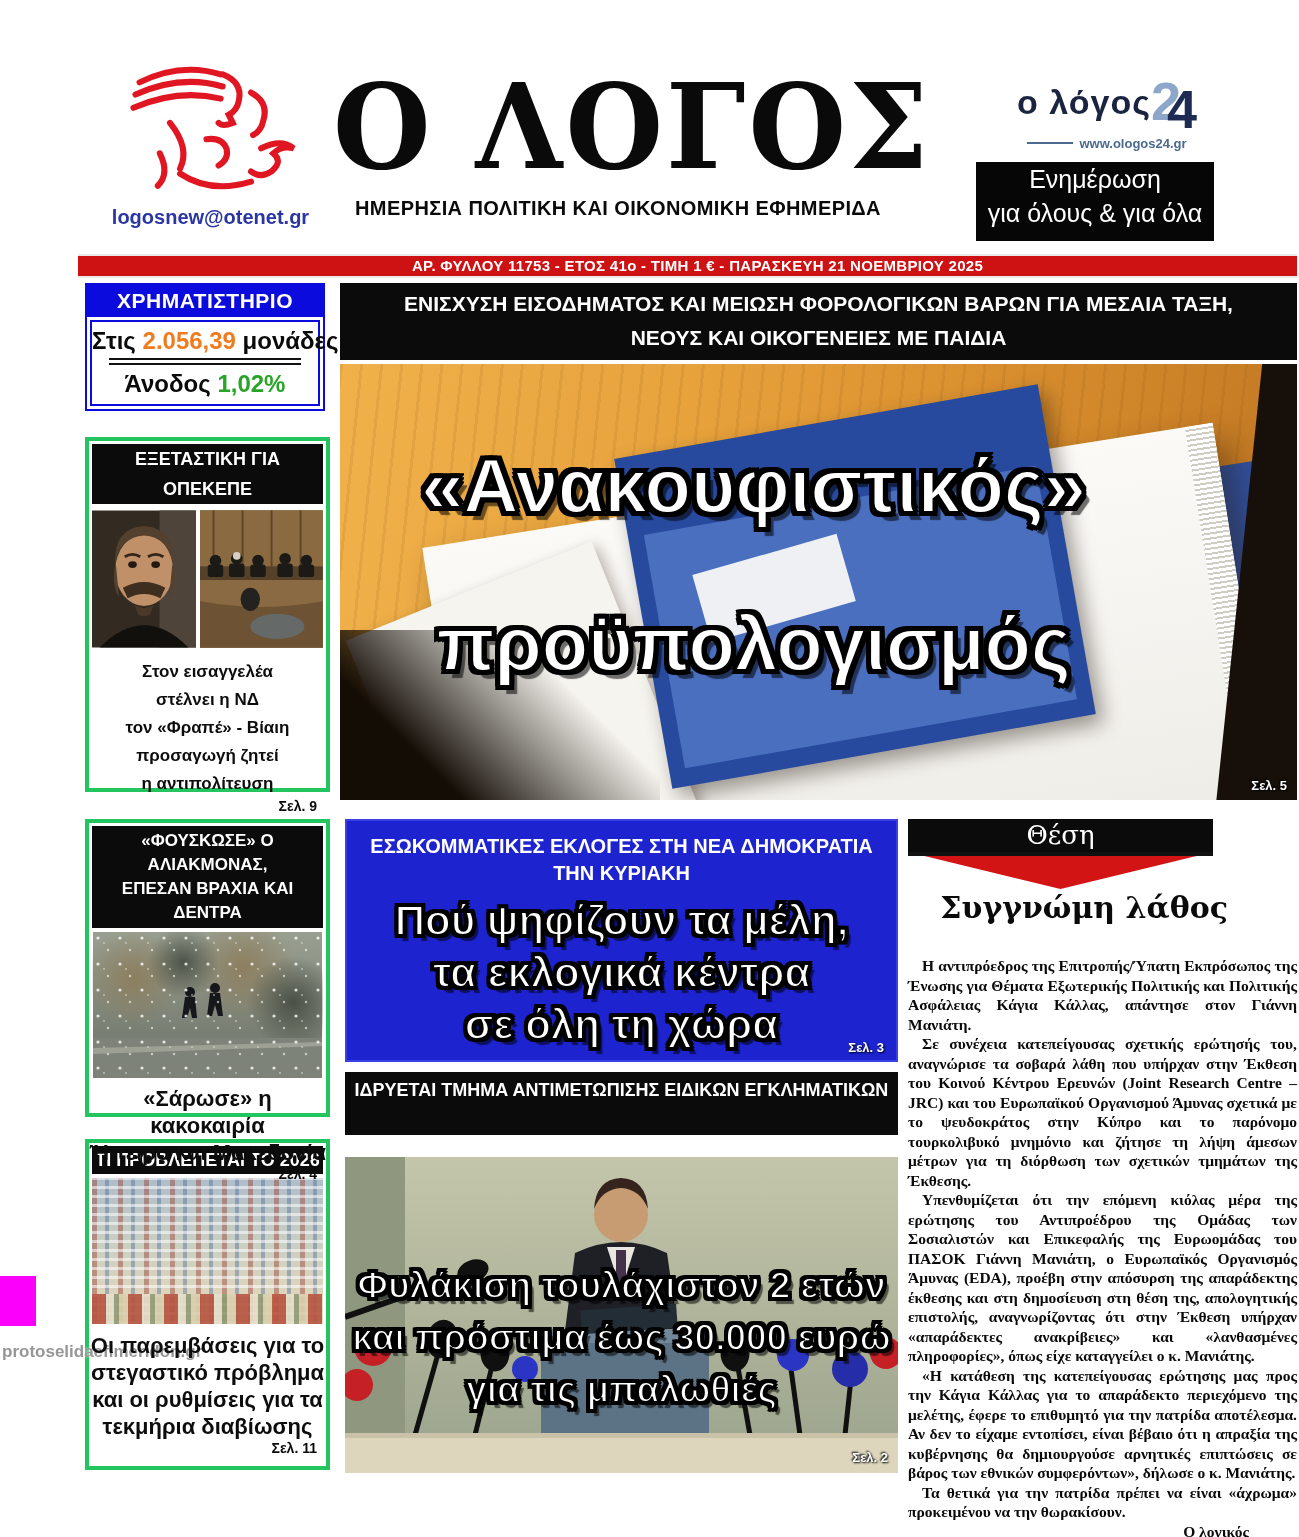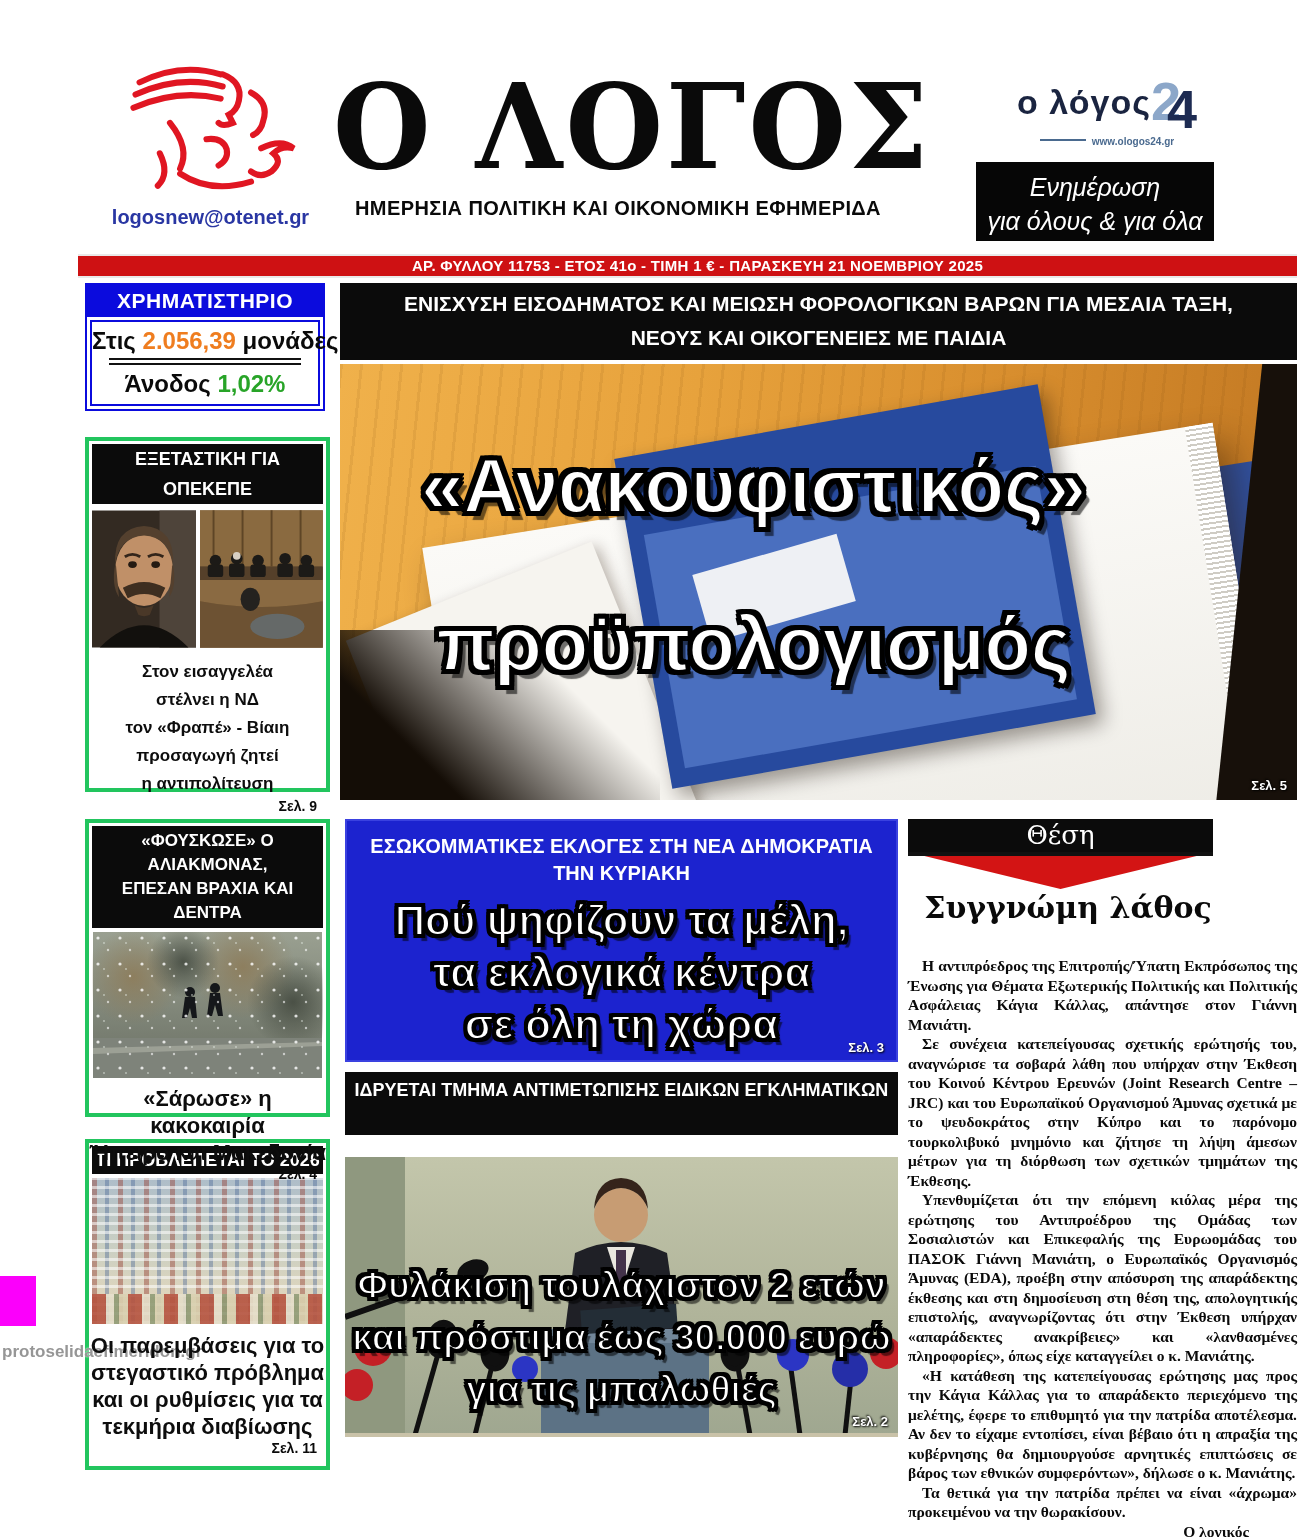--- a/index.html
+++ b/index.html
@@ -14,24 +14,24 @@
   #paper-title{left:333px;top:52px;width:570px;text-align:center;
       font-family:"DejaVu Serif","Liberation Serif",serif;font-weight:800;
       font-size:112px;line-height:140px;letter-spacing:3px;
       transform:scaleY(1.06);transform-origin:top center;white-space:nowrap;}
   #paper-subtitle{left:333px;top:197px;width:570px;text-align:center;
       font-size:20px;font-weight:700;letter-spacing:.4px;white-space:nowrap;}
   #site-logo{left:1002px;top:70px;width:210px;text-align:center;}
   #site-logo .name{font-size:34px;font-weight:600;color:#1a2440;letter-spacing:1px;}
   #site-logo .d2{font-size:54px;font-weight:800;color:#8ca7c9;vertical-align:-6px;}
   #site-logo .d4{font-size:54px;font-weight:800;color:#1d2b52;margin-left:-14px;vertical-align:-14px;}
-  #site-url-row{margin-top:-4px;font-size:10px;color:#4a6a8f;font-weight:700;}
+  #site-url-row{margin-top:-4px;font-size:13px;color:#4a6a8f;font-weight:700;}
   #site-url-row .rule{display:inline-block;width:46px;height:2px;background:#4a6a8f;vertical-align:4px;margin-right:6px;}
   #tagline-box{left:976px;top:162px;width:238px;height:79px;background:#060606;color:#fff;
-      text-align:center;font-style:italic;font-size:25px;line-height:34px;padding-top:8px;box-sizing:border-box;}
+      text-align:center;font-size:25px;line-height:34px;padding-top:0;box-sizing:border-box;}
 
   
   #issue-bar{left:78px;top:254px;width:1219px;height:24px;background:#ce1113;
       border-top:2px solid #e9e9e9;border-bottom:2px solid #e9e9e9;box-sizing:border-box;
       color:#fff;font-size:15px;font-weight:700;text-align:center;line-height:20px;letter-spacing:.3px;padding-left:20px;}
 
   
   #stock-box{left:85px;top:283px;width:240px;height:128px;border:2px solid #0b0bdd;box-sizing:border-box;background:#fff;}
   #stock-header{background:#0b0bdd;color:#fff;text-align:center;font-size:21px;font-weight:800;
       height:32px;line-height:32px;letter-spacing:.5px;}
@@ -107,33 +107,33 @@
 
   
   #election-box{left:345px;top:819px;width:553px;height:243px;background:#1c23cf;box-sizing:border-box;
       border:2px solid #3a41e0;}
   #election-kicker{margin-top:12px;text-align:center;color:#fff;font-size:20px;line-height:27px;font-weight:800;}
   #election-headline{margin-top:8px;text-align:center;font-size:42px;line-height:52px;font-weight:800;}
   #election-pageref{position:absolute;right:12px;bottom:5px;color:#fff;font-size:13px;font-weight:700;
       text-shadow:1px 1px 2px #000;}
 
   
-  #press-photo{left:345px;top:1157px;width:553px;height:280px;overflow:hidden;}
+  #press-photo{left:345px;top:1157px;width:553px;height:316px;overflow:hidden;}
   .press-line{position:absolute;left:-20px;right:-20px;text-align:center;font-size:37px;font-weight:800;white-space:nowrap;}
   #press-line1{top:108px;}
   #press-line2{top:160px;}
   #press-line3{top:212px;}
 
   
   #opinion-label-bar{left:908px;top:819px;width:305px;height:33px;background:#0b0b0b;color:#fff;
       text-align:center;font-family:"DejaVu Serif","Liberation Serif",serif;font-size:26px;line-height:32px;}
   #opinion-triangle{left:908px;top:852px;width:305px;height:37px;background:#d31414;
       clip-path:polygon(0 0,100% 0,50% 100%);}
   #opinion-triangle-edge{left:908px;top:852px;width:305px;height:4px;background:#111;}
-  #opinion-headline{left:908px;top:890px;width:320px;text-align:center;
+  #opinion-headline{left:908px;top:890px;width:320px;text-align:right;
       font-family:"DejaVu Serif","Liberation Serif",serif;font-weight:800;font-size:30px;}
   #opinion-body{left:908px;top:931px;width:389px;font-family:"Liberation Serif","DejaVu Serif",serif;
       font-weight:700;font-size:15.5px;line-height:19.5px;text-align:justify;margin-top:25px;}
   #opinion-body p{margin:0;text-indent:14px;}
   #opinion-signature{text-align:right;padding-right:48px;text-indent:0 !important;}
 
   
   #watermark{left:2px;top:1342px;font-size:17px;font-weight:800;color:#969696;z-index:3;
       text-shadow:0 0 2px #fff;}
   #magenta-artifact{left:0;top:1276px;width:36px;height:50px;background:#fb00fb;}

